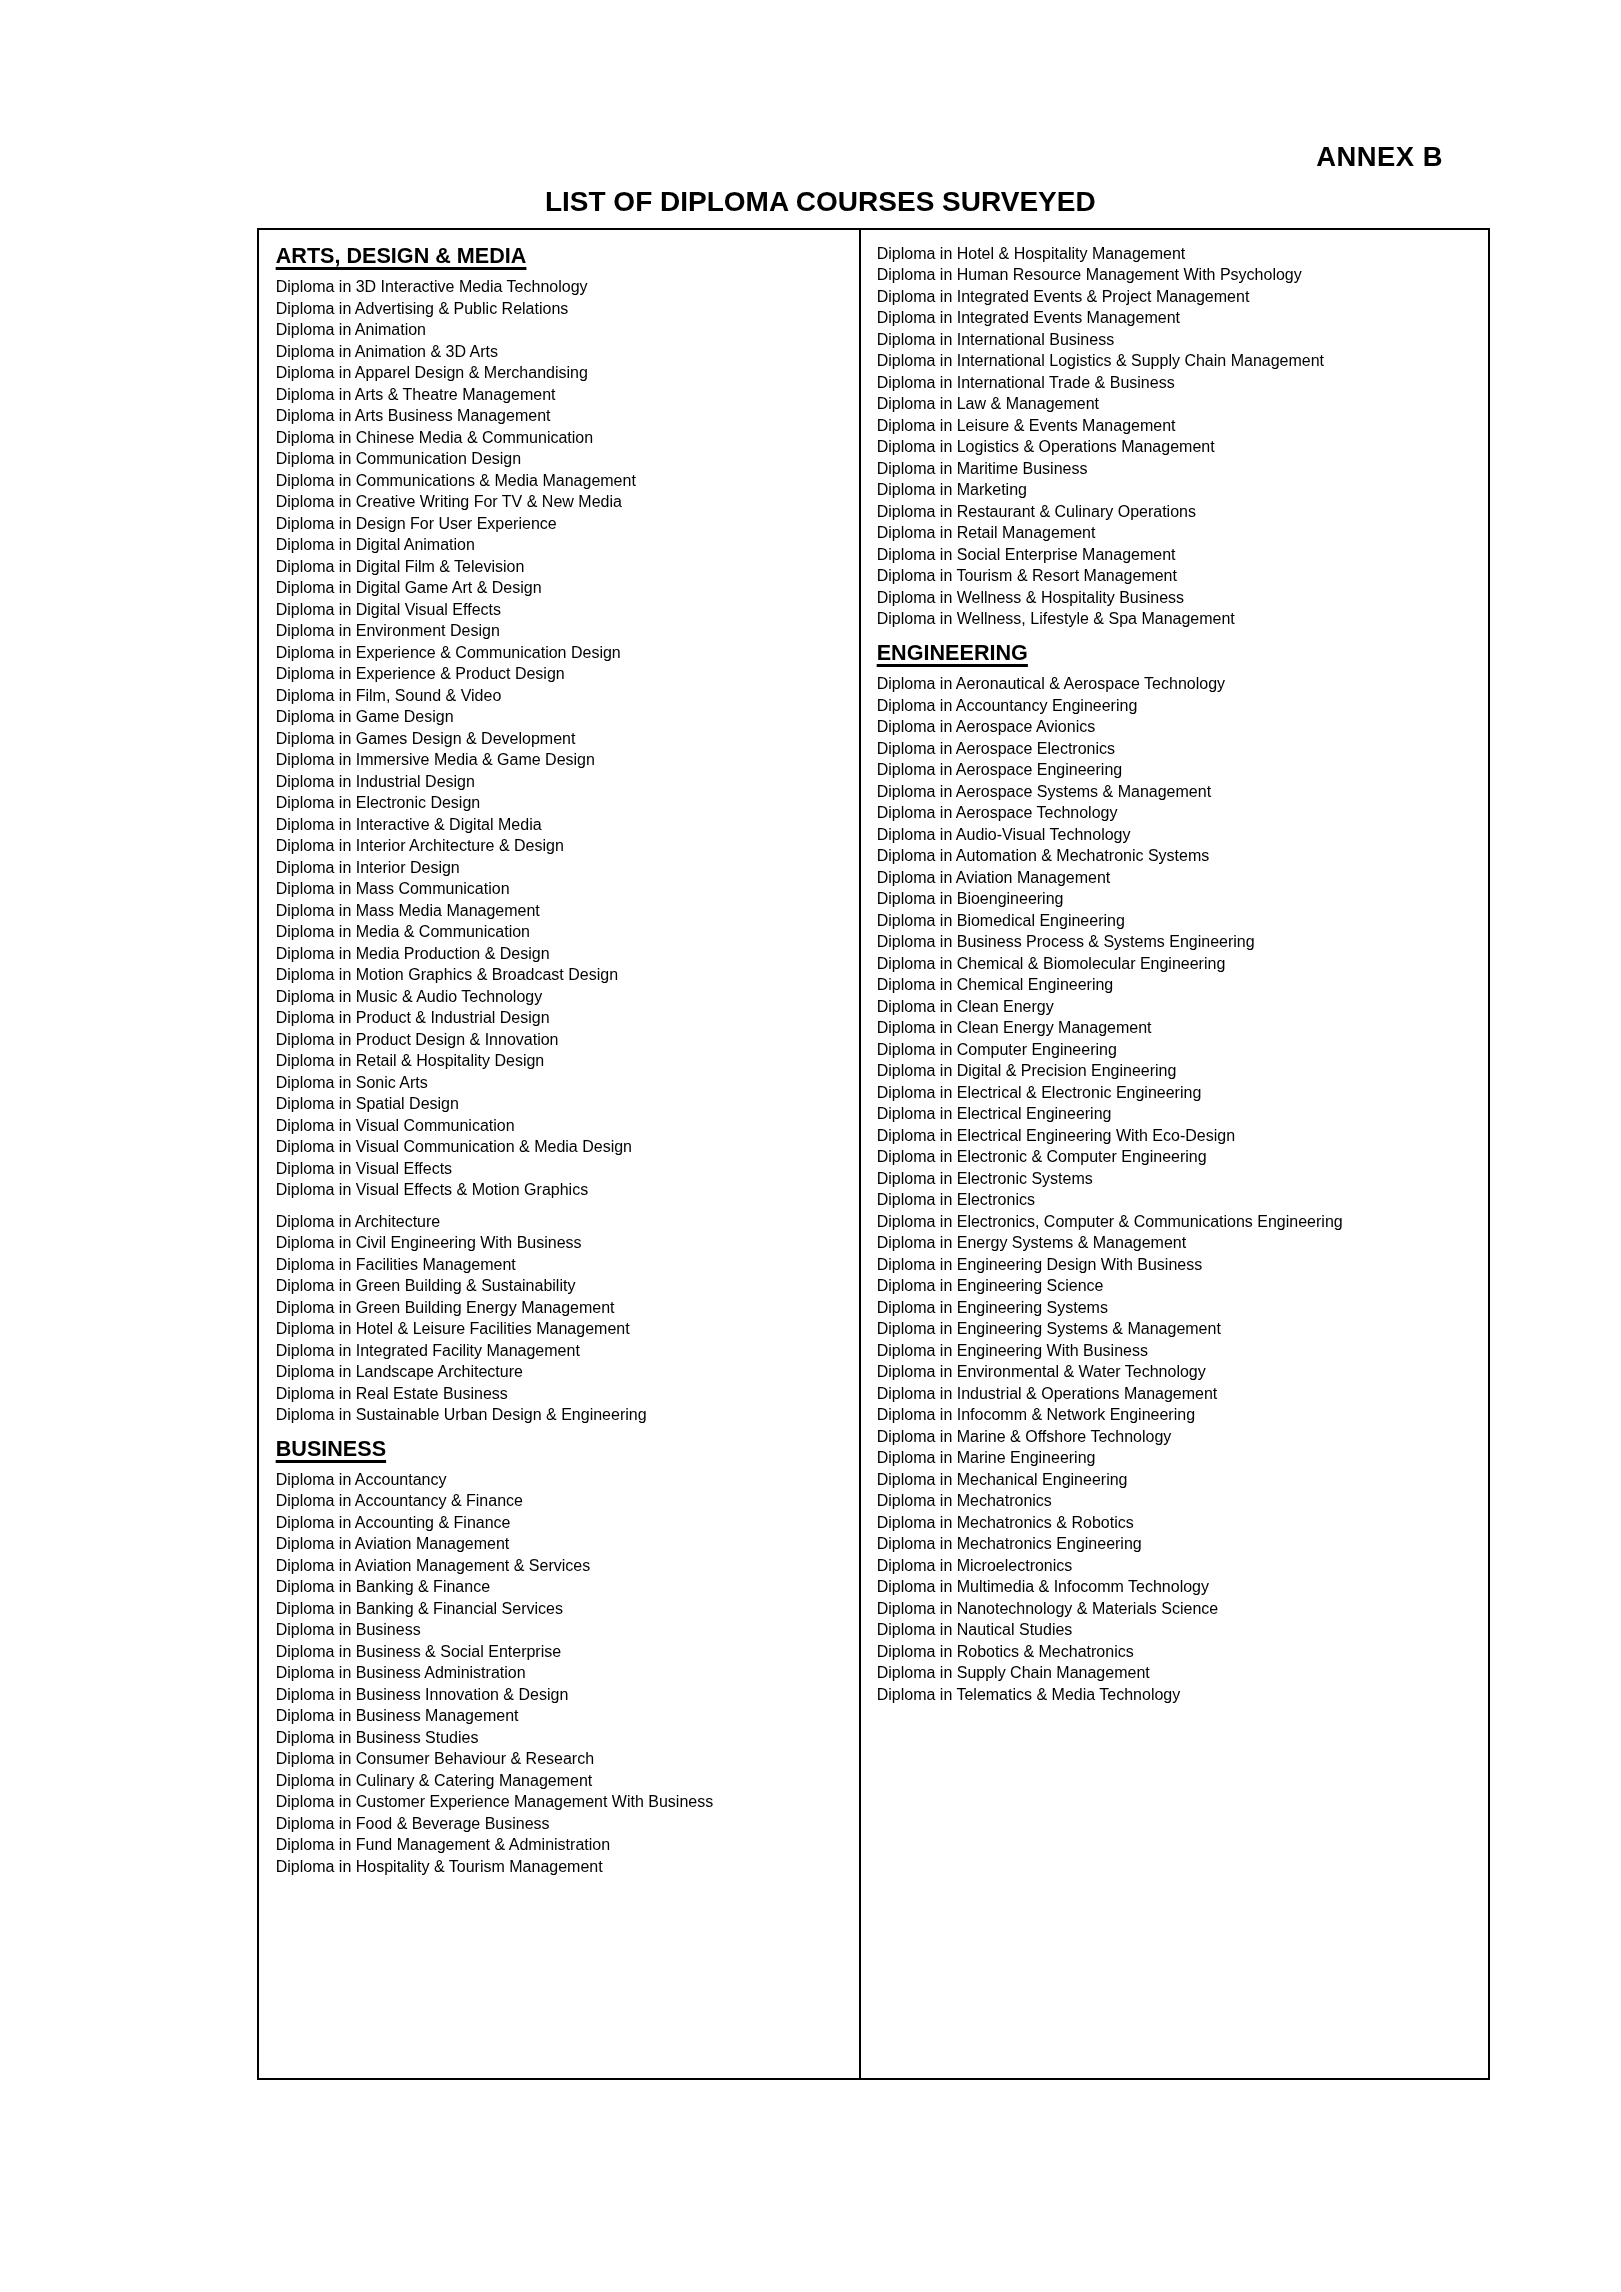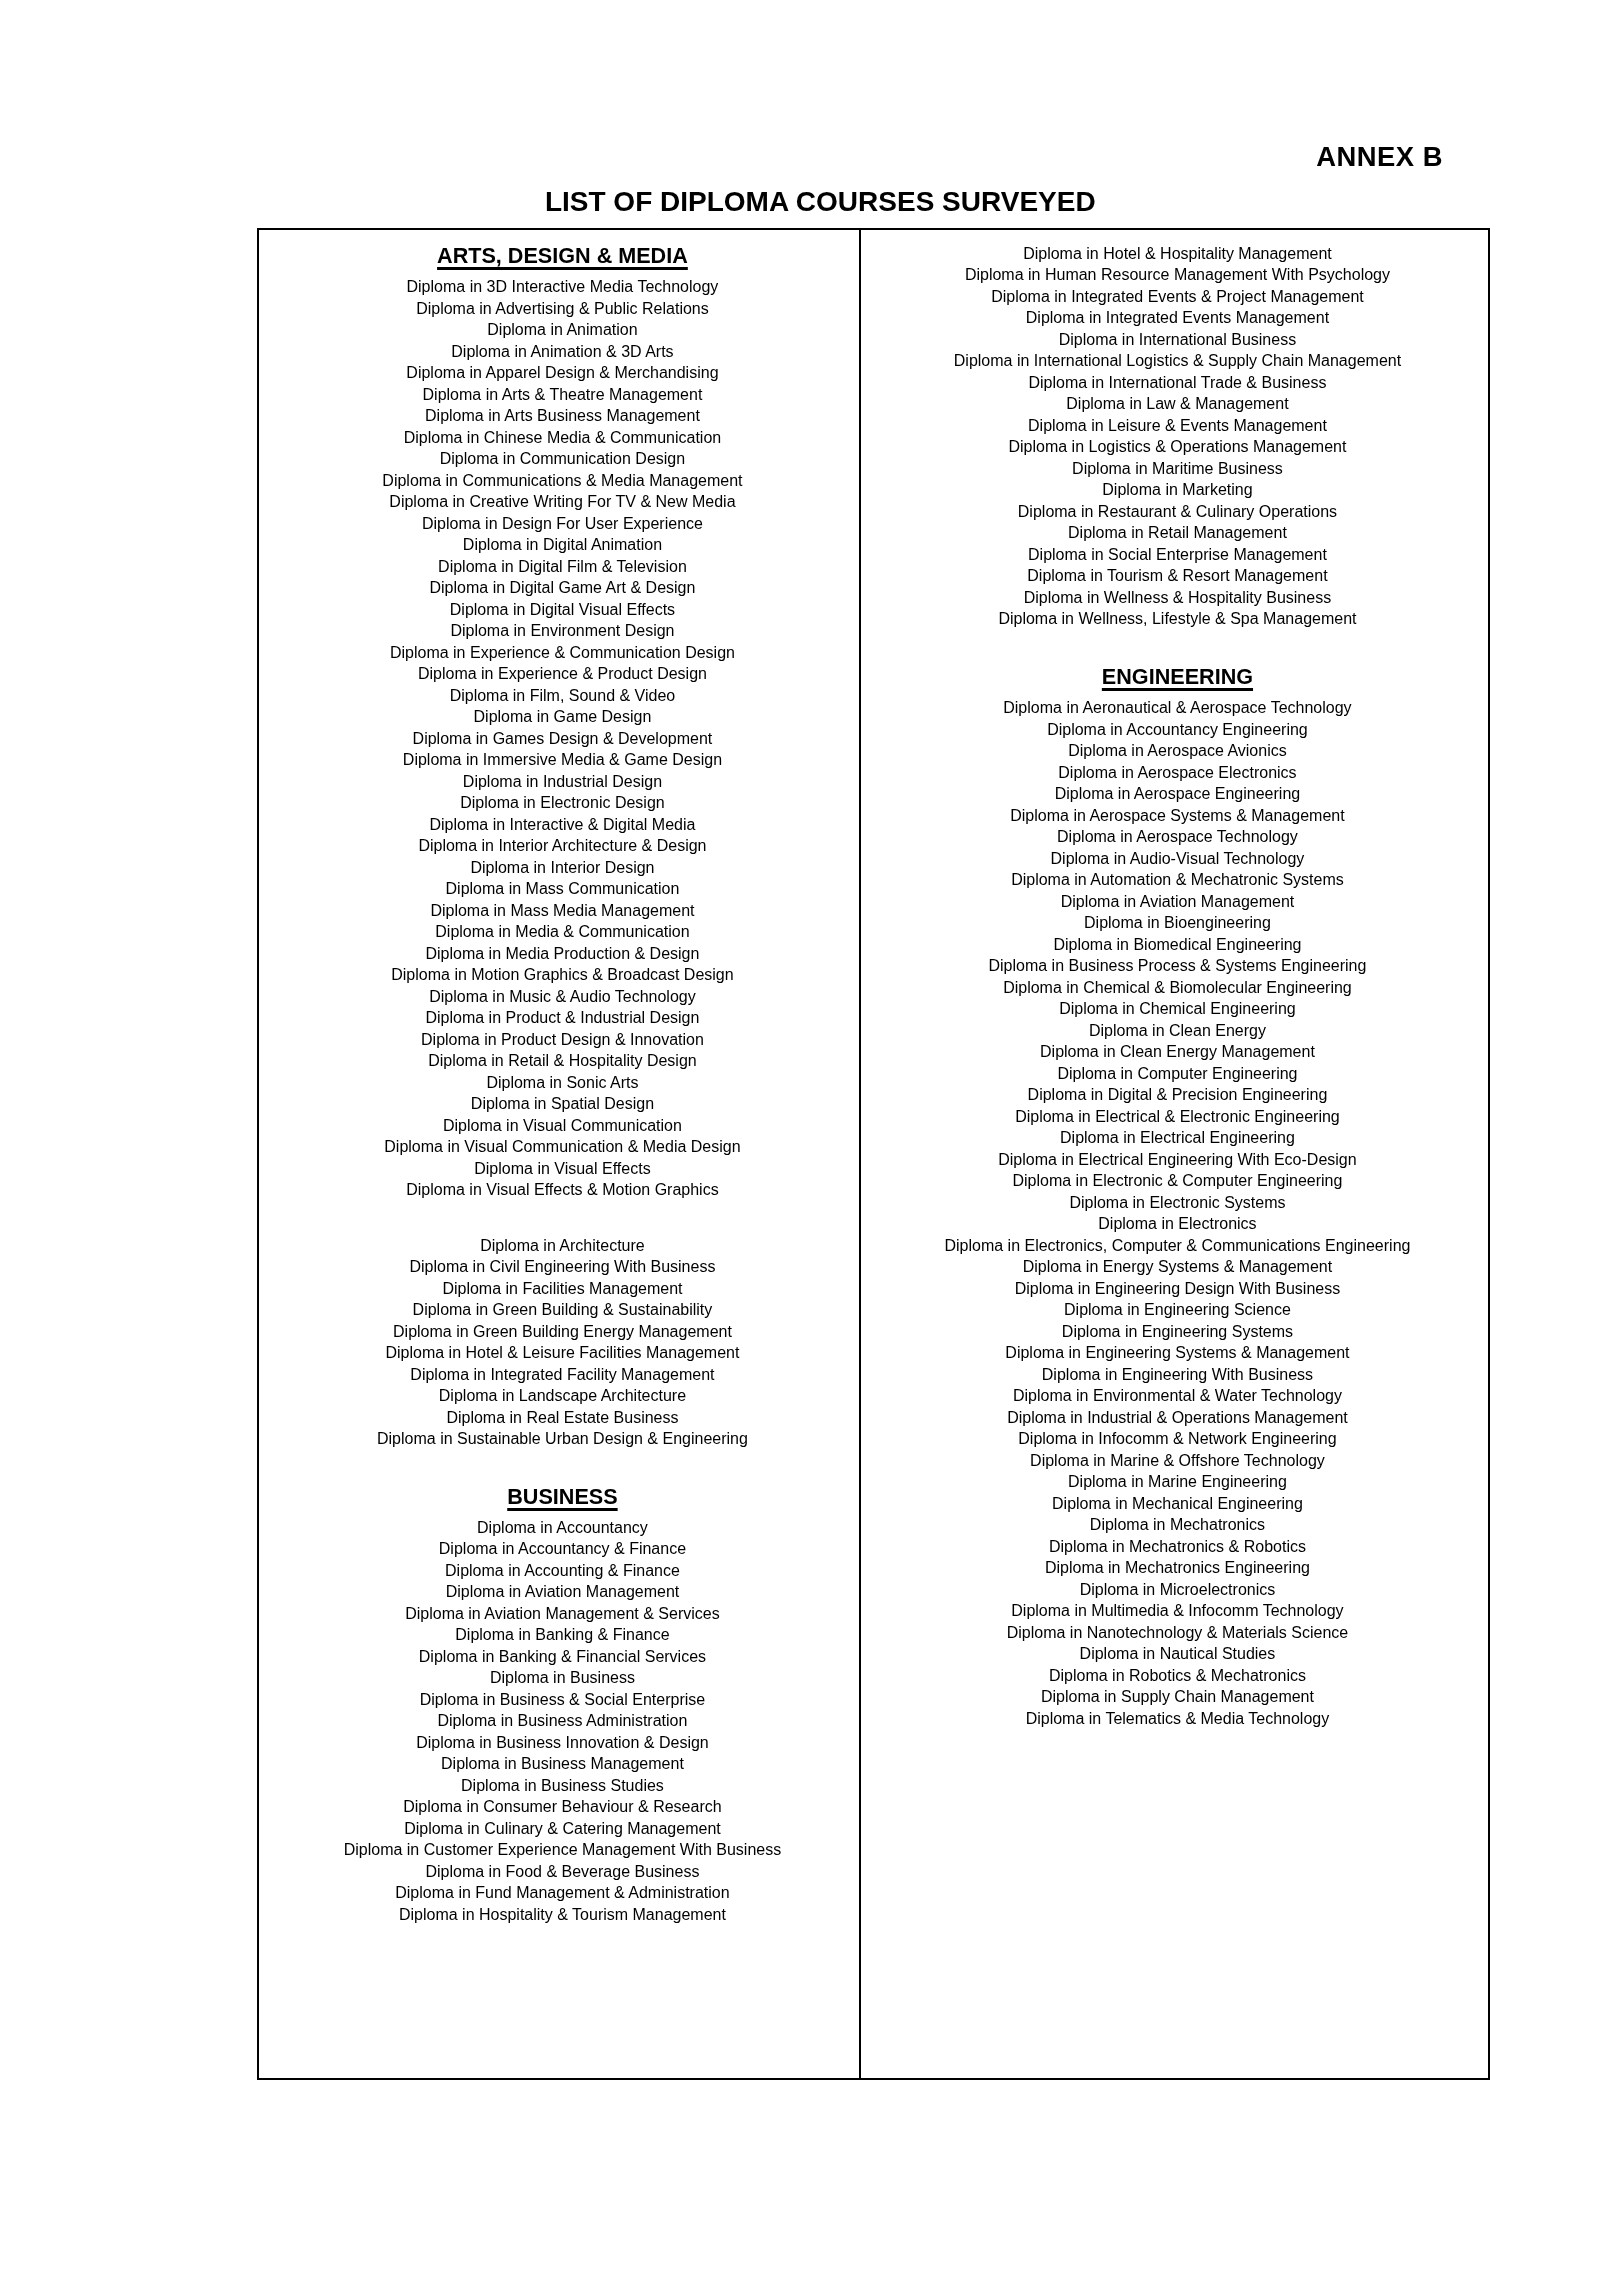--- a/index.html
+++ b/index.html
@@ -35,32 +35,31 @@
     left: 257px;
     top: 228px;
     width: 1233px;
     height: 1852px;
     border: 2.9px solid #000000;
     display: flex;
     align-items: stretch;
   }
   .col {
     padding: 12.7px 9.8px 0 16.7px;
-    text-align: center;
   }
   .col-left {
     width: 600px;
     flex: 0 0 600px;
   }
   .col-right {
     flex: 1 1 auto;
     border-left: 2.9px solid #000000;
     padding-left: 15.7px;
   }
-  .section { margin-top: 34px; }
+  .section { margin-top: 10px; }
   .section:first-child { margin-top: 0; }
   .section-heading {
     font-size: 21.6px;
     font-weight: bold;
     line-height: 26.5px;
     text-decoration: underline;
     text-decoration-thickness: 2.5px;
     text-underline-offset: 3.9px;
     margin-bottom: 6.9px;
     white-space: nowrap;

